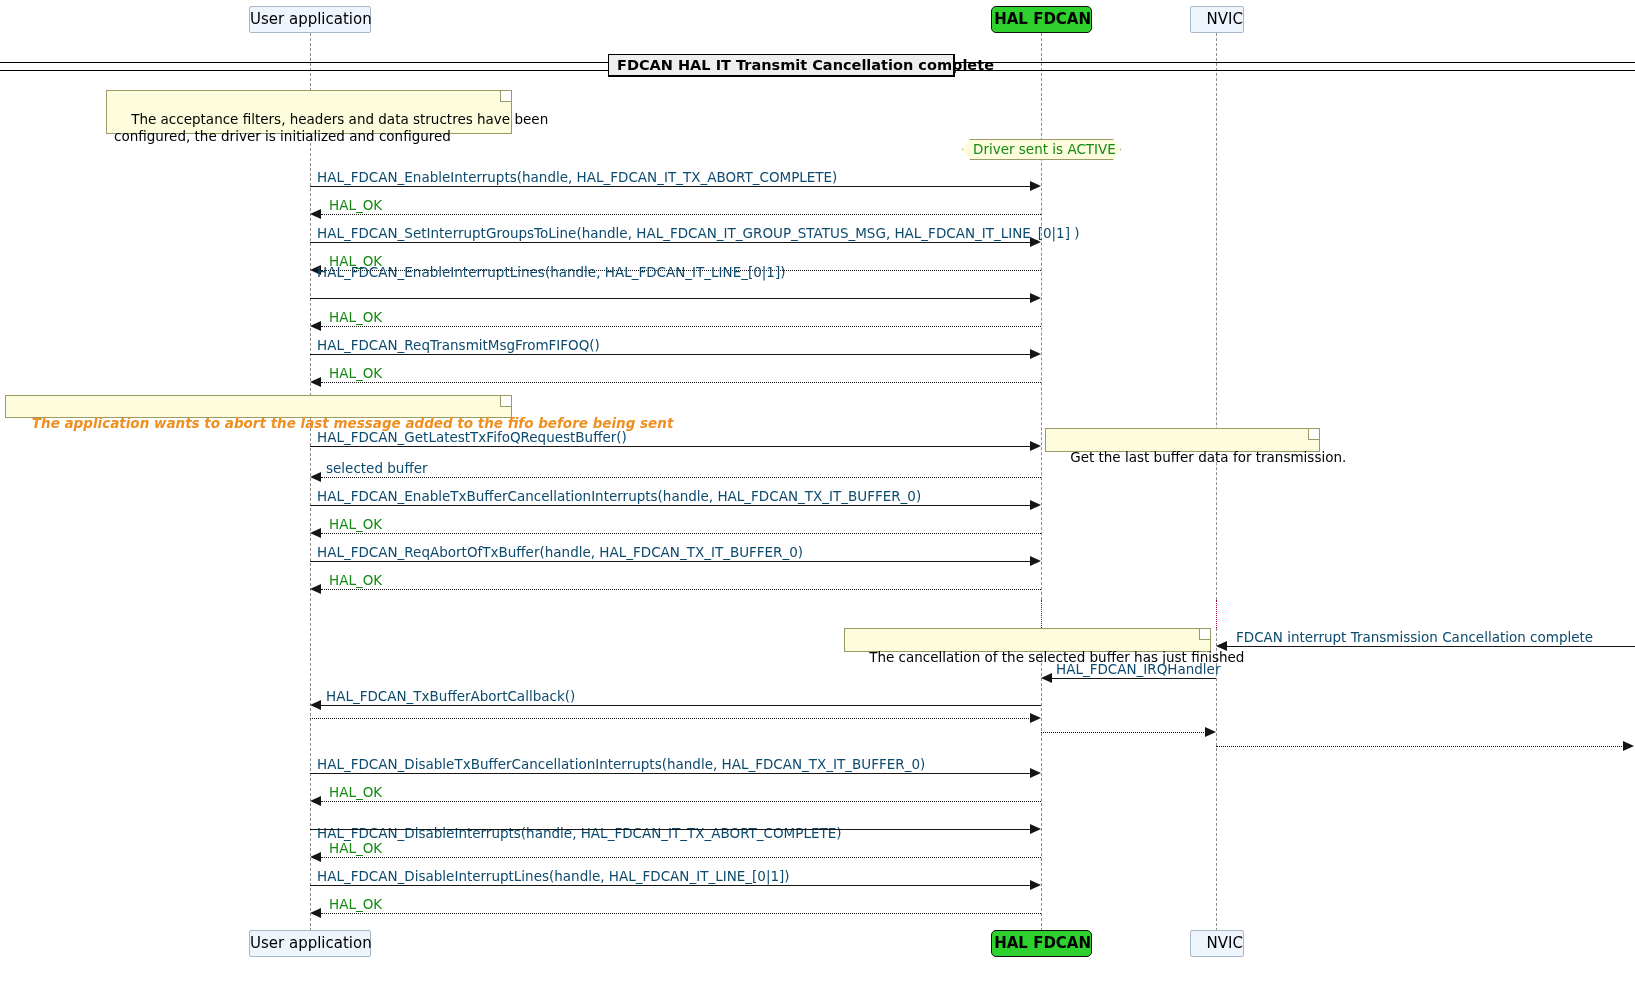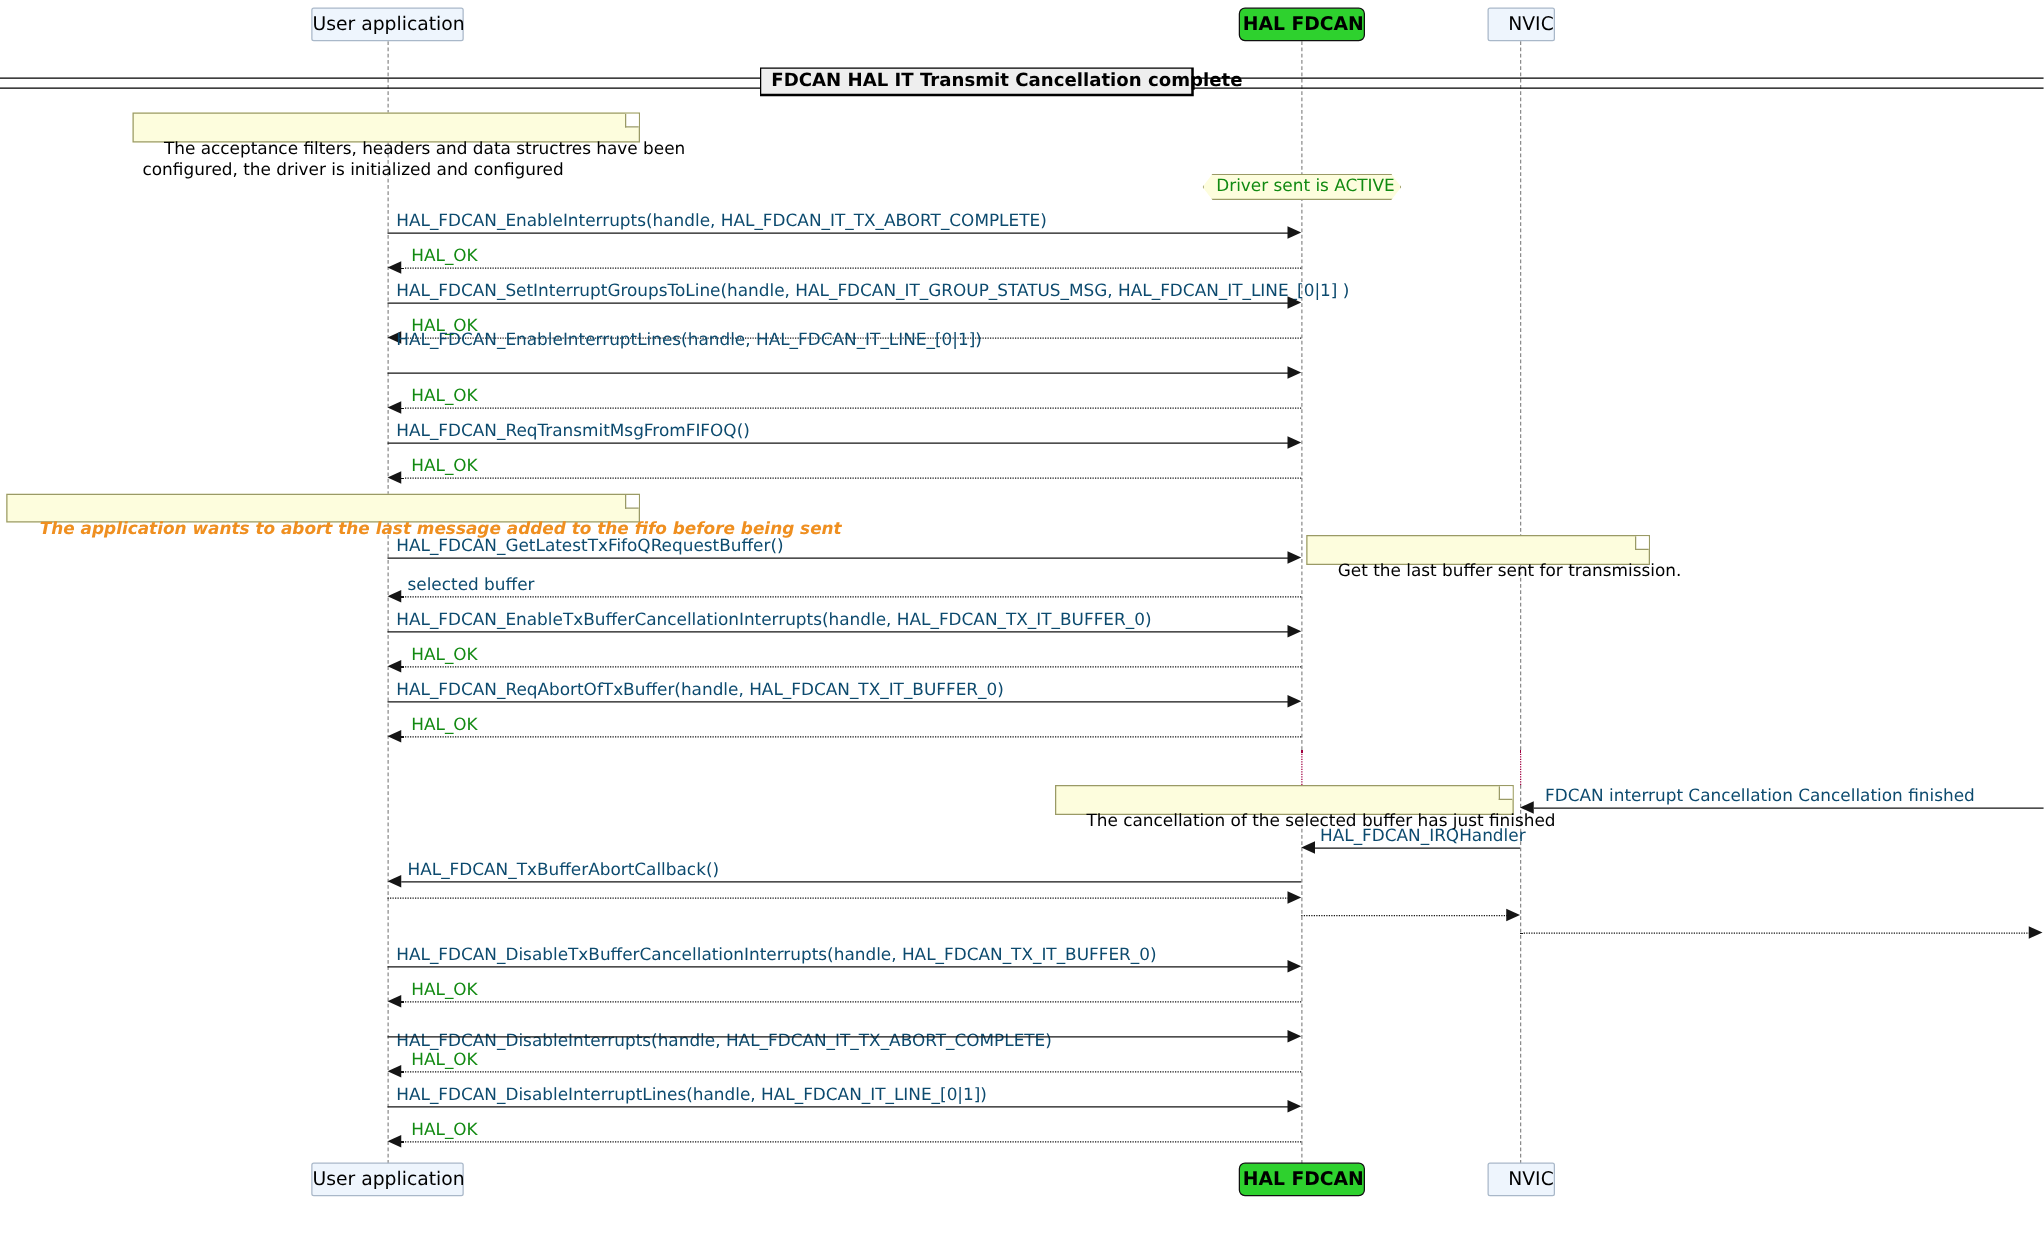--- a/index.html
+++ b/index.html
@@ -173,21 +173,21 @@
   <div class="participant" style="left:1190px; top:6px; width:54px;">NVIC</div>
 
   <div class="participant" style="left:249px; top:930px; width:122px;">User application</div>
   <div class="participant highlight" style="left:991px; top:930px; width:101px;">HAL FDCAN</div>
   <div class="participant" style="left:1190px; top:930px; width:54px;">NVIC</div>
 
   <div class="divider-rule" style="top:62px;"></div>
   <div class="divider-rule" style="top:70px;"></div>
   <div class="divider-box" style="left:608px; top:54px; width:347px;">FDCAN HAL IT Transmit Cancellation complete</div>
 
-  <div class="note" style="left:106px; top:90px; width:406px; height:24px;">
+  <div class="note" style="left:106px; top:90px; width:406px; height:44px;">
     <span>The acceptance filters, headers and data structres have been
 configured, the driver is initialized and configured</span>
     <span class="fold"></span>
   </div>
 
   <div class="state-note" style="left:962px; top:139px; width:159px;">Driver sent is ACTIVE</div>
 
   <div class="msg-label" style="left:317px; top:169px;">HAL_FDCAN_EnableInterrupts(handle, HAL_FDCAN_IT_TX_ABORT_COMPLETE)</div>
   <div class="msg-line" style="left:310px; top:186px; width:721px;"></div>
   <div class="arrow right" style="left:1030px; top:181px;"></div>
@@ -223,21 +223,21 @@
   <div class="note orange" style="left:5px; top:395px; width:507px; height:23px; padding-top:2px;font-style:italic;">
     <span>The application wants to abort the last message added to the fifo before being sent</span>
     <span class="fold"></span>
   </div>
 
   <div class="msg-label" style="left:317px; top:429px;">HAL_FDCAN_GetLatestTxFifoQRequestBuffer()</div>
   <div class="msg-line" style="left:310px; top:446px; width:721px;"></div>
   <div class="arrow right" style="left:1030px; top:441px;"></div>
 
   <div class="note" style="left:1045px; top:428px; width:275px; height:24px;">
-    <span>Get the last buffer sent for transmission.</span>
+    <span>Get the last buffer data for transmission.</span>
     <span class="fold"></span>
   </div>
 
   <div class="msg-label" style="left:326px; top:460px;">selected buffer</div>
   <div class="msg-line dotted" style="left:321px; top:477px; width:720px;"></div>
   <div class="arrow left" style="left:310px; top:472px;"></div>
 
   <div class="msg-label" style="left:317px; top:488px;">HAL_FDCAN_EnableTxBufferCancellationInterrupts(handle, HAL_FDCAN_TX_IT_BUFFER_0)</div>
   <div class="msg-line" style="left:310px; top:505px; width:721px;"></div>
   <div class="arrow right" style="left:1030px; top:500px;"></div>
@@ -252,21 +252,21 @@
 
   <div class="msg-label ret" style="left:329px; top:572px;">HAL_OK</div>
   <div class="msg-line dotted" style="left:321px; top:589px; width:720px;"></div>
   <div class="arrow left" style="left:310px; top:584px;"></div>
 
   <div class="note" style="left:844px; top:628px; width:367px; height:24px;">
     <span>The cancellation of the selected buffer has just finished</span>
     <span class="fold"></span>
   </div>
 
-  <div class="msg-label" style="left:1236px; top:629px;">FDCAN interrupt Cancellation Cancellation finished</div>
+  <div class="msg-label" style="left:1236px; top:629px;">FDCAN interrupt Transmission Cancellation complete</div>
   <div class="msg-line" style="left:1227px; top:646px; width:408px;"></div>
   <div class="arrow left" style="left:1216px; top:641px;"></div>
 
   <div class="msg-label" style="left:1056px; top:661px;">HAL_FDCAN_IRQHandler</div>
   <div class="msg-line" style="left:1052px; top:678px; width:164px;"></div>
   <div class="arrow left" style="left:1041px; top:673px;"></div>
 
   <div class="msg-label" style="left:326px; top:688px;">HAL_FDCAN_TxBufferAbortCallback()</div>
   <div class="msg-line" style="left:321px; top:705px; width:720px;"></div>
   <div class="arrow left" style="left:310px; top:700px;"></div>

